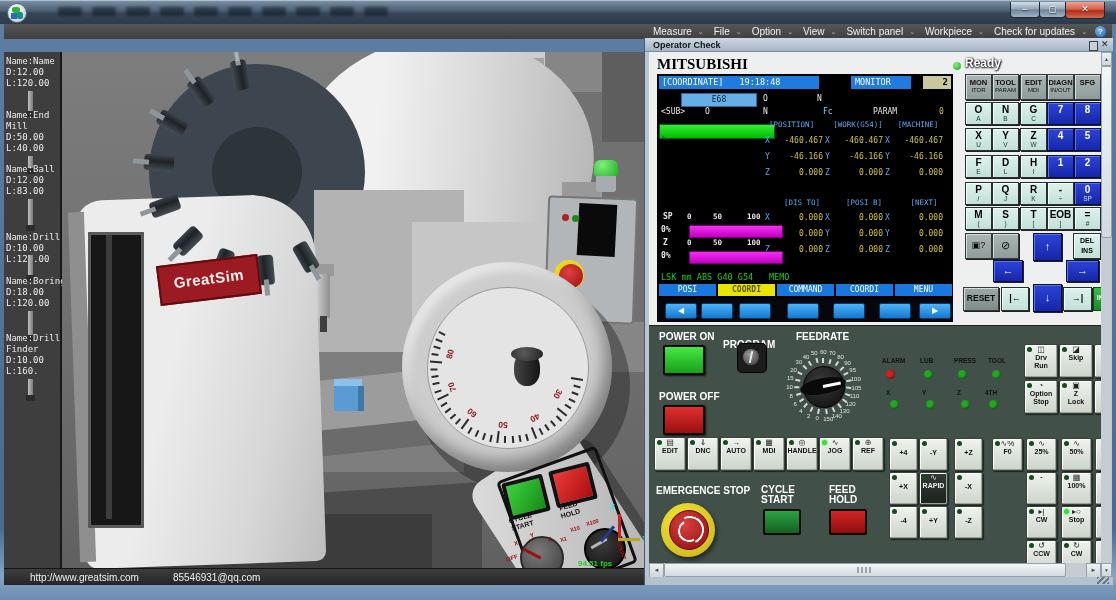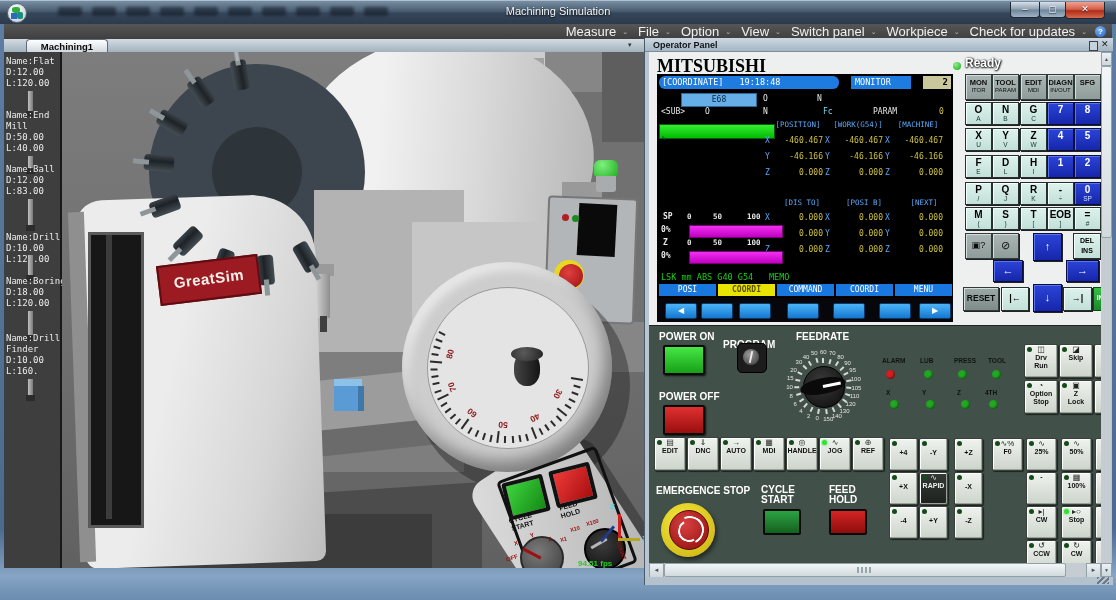--- a/index.html
+++ b/index.html
@@ -14,42 +14,42 @@
   .blurpatch{top:7px;width:24px;height:9px;background:rgba(12,22,34,.55);border-radius:2px;filter:blur(1.4px);}
   .winbtn{top:2px;height:15px;border:1px solid #1c2834;border-top:none;border-radius:0 0 4px 4px;
     background:linear-gradient(180deg,#d7e0e8,#93a5b5 45%,#70869a 55%,#9fb4c6);color:#fff;font-size:9px;line-height:14px;text-align:center;text-shadow:0 1px 1px #223;}
   #btn-close{background:linear-gradient(180deg,#f0a092,#d4624c 45%,#b02c18 55%,#d4694f);}
   #appicon{left:7px;top:3px;width:18px;height:18px;border-radius:50%;background:radial-gradient(circle at 40% 35%,#fff,#cfd8df 70%,#9aa8b2);border:1px solid #5a6a78;}
   #appicon .c1{left:4px;top:3px;width:8px;height:6px;background:#2fae3a;border-radius:40%;}
   #appicon .c2{left:3px;top:9px;width:6px;height:6px;background:#2a6ac0;}
   #appicon .c3{left:9px;top:8px;width:6px;height:7px;background:#17917c;border-radius:30%;}
   
   #menubar{left:4px;top:24px;width:1108px;height:15px;background:linear-gradient(180deg,#565656,#3f3f3f);display:flex;justify-content:flex-end;align-items:center;gap:4px;padding-right:6px;box-sizing:border-box;}
-  .menu-item{color:#f0f0f0;font-size:13px;padding:0 2px;}
+  .menu-item{color:#f0f0f0;font-size:10px;padding:0 2px;}
   .menu-arrow{color:#bdbdbd;font-size:7px;margin-right:4px;}
   #help-icon{width:11px;height:11px;border-radius:50%;background:radial-gradient(circle at 35% 30%,#7ab4f4,#1f63c8);color:#fff;font-size:8px;font-weight:bold;text-align:center;line-height:11px;}
   
   #tabstrip{left:4px;top:39px;width:640px;height:13px;background:linear-gradient(180deg,#d4dce2,#a2b2bd);}
   #doc-tab{left:22px;top:0px;width:80px;height:13px;background:linear-gradient(180deg,#ffffff,#ccd6dd);border:1px solid #5c6c7a;border-bottom:none;border-radius:4px 4px 0 0;font-size:9.5px;font-weight:bold;color:#0a0a0a;text-align:center;line-height:13px;}
   #tab-scroll{left:624px;top:2px;font-size:7px;color:#333;}
   
   #toolpanel{left:4px;top:52px;width:58px;height:516px;background:#3e3e3e;border-right:2px solid #191919;box-sizing:border-box;}
   .tool-entry{left:2px;width:54px;color:#ececec;font-size:9px;line-height:11px;}
   .tool-rod{left:24px;width:5px;background:linear-gradient(90deg,#c0c0c0,#7a7a7a);}
   .tool-tip{left:22px;width:9px;height:6px;background:#2b2b2b;}
   #tooltab{left:63px;top:55px;width:13px;height:64px;background:linear-gradient(90deg,#f0c963,#dca42e);border:1px solid #8a6a14;border-left:none;border-radius:0 3px 3px 0;color:#7c1410;font-size:9px;font-weight:bold;text-align:center;line-height:15.5px;word-break:break-all;padding-top:2px;box-sizing:border-box;}
   
   #viewport{left:62px;top:52px;width:582px;height:516px;overflow:hidden;background:linear-gradient(180deg,#7d7d7d,#6f6f6f 55%,#616161);}
   
   #oppanel{left:644px;top:38px;width:468px;height:547px;background:#b9c6d2;border-left:1px solid #4a5a68;box-sizing:border-box;}
   #op-title{left:0;top:0;width:468px;height:14px;background:linear-gradient(180deg,#cdd8e2,#a5b6c4);border-bottom:1px solid #7c8c9c;color:#101418;font-size:9px;font-weight:bold;line-height:14px;padding-left:8px;box-sizing:border-box;}
   #op-pin{left:444px;top:3px;width:7px;height:8px;border:1px solid #39424c;background:#c8d2da;}
   #op-close{left:456px;top:1px;font-size:9px;color:#222;}
   #op-body{left:4px;top:14px;width:452px;height:525px;background:#eef0ef;overflow:hidden;}
-  #brand{left:8px;top:4px;font-family:"Liberation Serif",serif;font-weight:bold;font-size:18px;color:#000;}
+  #brand{left:8px;top:4px;font-family:"Liberation Serif",serif;font-weight:bold;font-size:15px;color:#000;}
   #ready-dot{left:304px;top:10px;width:8px;height:8px;border-radius:50%;background:radial-gradient(circle at 35% 30%,#8af08a,#1daa1d);}
   #ready-label{left:316px;top:4px;font-size:12px;font-weight:bold;color:#fff;text-shadow:0 1px 2px #000,1px 0 2px #000;}
   
   #display{left:8px;top:22px;width:296px;height:224px;background:#000;font-family:"DejaVu Sans Mono",monospace;}
   .dsp-blue{background:#1e7ce0;color:#fff;font-size:8.5px;line-height:13px;}
   .dsp-tan{background:#c9c79b;color:#000;font-size:9px;font-weight:bold;line-height:13px;text-align:right;padding-right:3px;box-sizing:border-box;}
   .dsp-w{color:#e8e8e8;font-size:8px;}
   .dsp-cy{color:#58a8f8;font-size:7.5px;}
   .dsp-gd{color:#cfc23c;font-size:8px;}
   .dsp-gn{color:#16d016;font-size:8.5px;}
@@ -89,21 +89,20 @@
 
 <div id="app">
 
   <div id="titlebar" class="a">
     <div id="appicon" class="a">
       <div class="a c1"></div>
       <div class="a c2"></div>
       <div class="a c3"></div>
     </div>
     <div id="blurrow"></div>
-    <div id="apptitle" class="a">Machining Simulation</div>
     <div class="a winbtn" style="left:1010px;width:28px;"><span>–</span></div>
     <div class="a winbtn" style="left:1039px;width:25px;"><span>▢</span></div>
     <div id="btn-close" class="a winbtn" style="left:1065px;width:38px;height:16px;"><span>✕</span></div>
   <div class="blurpatch" style="position: absolute; left: 58px; top: 7px; width: 24px; height: 9px;"></div>
       <div class="blurpatch" style="position: absolute; left: 92px; top: 7px; width: 24px; height: 9px;"></div>
       <div class="blurpatch" style="position: absolute; left: 126px; top: 7px; width: 24px; height: 9px;"></div>
       <div class="blurpatch" style="position: absolute; left: 160px; top: 7px; width: 24px; height: 9px;"></div>
       <div class="blurpatch" style="position: absolute; left: 194px; top: 7px; width: 24px; height: 9px;"></div>
       <div class="blurpatch" style="position: absolute; left: 228px; top: 7px; width: 24px; height: 9px;"></div>
       <div class="blurpatch" style="position: absolute; left: 262px; top: 7px; width: 24px; height: 9px;"></div>
@@ -123,28 +122,24 @@
       <div class="menu-arrow">⌄</div>
       <div class="menu-item">Switch panel</div>
       <div class="menu-arrow">⌄</div>
       <div class="menu-item">Workpiece</div>
       <div class="menu-arrow">⌄</div>
       <div class="menu-item">Check for updates</div>
       <div class="menu-arrow">⌄</div>
       <div id="help-icon">?</div>
     </div>
 
-  <div id="tabstrip" class="a">
-    <div id="doc-tab" class="a">Machining1</div>
-    <div id="tab-scroll" class="a">▾</div>
-  </div>
 
   <div id="toolpanel" class="a">
       <div class="tool-entry mono" style="position: absolute; left: 2px; top: 4px; width: 54px;">
-        <div>Name:Flat</div>
+        <div>Name:Name</div>
         <div>D:12.00</div>
         <div>L:120.00</div>
       </div>
       <div class="tool-rod" style="position: absolute; left: 24px; top: 39px; width: 5px; height: 20px;"></div>
       <div class="tool-tip" style="position: absolute; left: 22px; top: 59px; width: 9px; height: 6px;"></div>
       <div class="tool-entry mono" style="position: absolute; left: 2px; top: 58px; width: 54px;">
         <div>Name:End</div>
         <div>Mill</div>
         <div>D:50.00</div>
         <div>L:40.00</div>
@@ -306,42 +301,42 @@
       <div style="position: absolute; left: 556px; top: 462px; width: 3px; height: 24px; background: rgb(208, 32, 32);"></div>
       <div style="position: absolute; left: 544px; top: 472px; width: 3px; height: 20px; background: rgb(34, 58, 140); transform: rotate(40deg);"></div>
       <div style="position: absolute; left: 556px; top: 486px; width: 22px; height: 3px; background: rgb(184, 168, 32);"></div>
       <div style="position: absolute; left: 548px; top: 450px; width: 10px; height: 10px; color: rgb(53, 224, 240); font-size: 8px; font-weight: bold;">Z</div>
       <div style="position: absolute; left: 580px; top: 482px; width: 10px; height: 10px; color: rgb(53, 224, 240); font-size: 8px; font-weight: bold;">X</div>
       <div style="position: absolute; left: 516px; top: 507px; width: 60px; height: 10px; color: rgb(32, 208, 32); font-size: 8px; font-weight: bold;">94.51 fps</div>
       <div style="position: absolute; left: 96px; top: 208px; width: 98px; height: 36px; background: rgb(156, 26, 34); border: 2px solid rgb(95, 13, 18); transform: rotate(-7deg); text-align: center;"><span style="color: rgb(244, 240, 234); font-size: 15px; font-weight: bold; line-height: 34px; letter-spacing: 0.5px;">GreatSim</span></div>
     </div>
 
   <div id="oppanel" class="a">
-    <div id="op-title" class="a"><span>Operator Panel</span></div>
+    <div id="op-title" class="a"><span>Operator Check</span></div>
     <div id="op-pin" class="a"></div>
     <div id="op-close" class="a">✕</div>
     <div id="op-body" class="a">
       <div id="brand" class="a">MITSUBISHI</div>
       <div id="ready-dot" class="a"></div>
       <div id="ready-label" class="a">Ready</div>
       <div id="display" class="a">
-          <div class="dsp-blue" style="position: absolute; left: 2px; top: 2px; width: 180px; height: 13px; border-radius: 6px;"><span style="padding-left: 3px;">[COORDINATE]</span><span style="padding-left: 16px;">19:18:48</span></div>
+          <div class="dsp-blue" style="position: absolute; left: 2px; top: 2px; width: 160px; height: 13px;"><span style="padding-left: 3px;">[COORDINATE]</span><span style="padding-left: 16px;">19:18:48</span></div>
           <div class="dsp-blue" style="position: absolute; left: 194px; top: 2px; width: 60px; height: 13px; padding-left: 4px; box-sizing: border-box;">MONITOR</div>
           <div class="dsp-tan" style="position: absolute; left: 266px; top: 2px; width: 28px; height: 13px;">2</div>
           <div style="position: absolute; left: 24px; top: 19px; width: 74px; height: 12px; background: rgb(102, 174, 232); border: 1px solid rgb(42, 106, 154); color: rgb(6, 40, 60); font-size: 8px; text-align: center; line-height: 11px;">E68</div>
           <div class="dsp-w" style="position: absolute; left: 106px; top: 20px; width: 12px; height: 10px;">O</div>
           <div class="dsp-w" style="position: absolute; left: 160px; top: 20px; width: 12px; height: 10px;">N</div>
           <div class="dsp-w" style="position: absolute; left: 4px; top: 33px; width: 40px; height: 10px;">&lt;SUB&gt;</div>
           <div class="dsp-w" style="position: absolute; left: 48px; top: 33px; width: 10px; height: 10px;">O</div>
           <div class="dsp-w" style="position: absolute; left: 106px; top: 33px; width: 10px; height: 10px;">N</div>
           <div style="position: absolute; left: 166px; top: 33px; width: 16px; height: 10px; color: rgb(122, 220, 248); font-size: 8px;">Fc</div>
           <div class="dsp-w" style="position: absolute; left: 216px; top: 33px; width: 30px; height: 10px;">PARAM</div>
           <div class="dsp-gd" style="position: absolute; left: 282px; top: 33px; width: 10px; height: 10px;">0</div>
           <div style="position: absolute; left: 2px; top: 50px; width: 114px; height: 13px; background: linear-gradient(rgb(51, 238, 51), rgb(0, 187, 0)); border: 1px solid rgb(10, 90, 10);"><span style="color: rgb(0, 85, 51); font-size: 6px; padding-left: 2px;">%</span></div>
-          <div class="dsp-cy" style="position: absolute; left: 112px; top: 46px; width: 58px; height: 9px; text-align: center;">[POSITION]</div>
+          <div class="dsp-cy" style="position: absolute; left: 112px; top: 46px; width: 58px; height: 9px; text-align: left;">[POSITION]</div>
           <div class="dsp-cy" style="position: absolute; left: 172px; top: 46px; width: 58px; height: 9px; text-align: center;">[WORK(G54)]</div>
           <div class="dsp-cy" style="position: absolute; left: 232px; top: 46px; width: 58px; height: 9px; text-align: center;">[MACHINE]</div>
           <div style="position: absolute; left: 108px; top: 62px; width: 58px; height: 10px;">
             <span class="dsp-cy" style="float: left; font-size: 8px;">X</span>
             <span class="dsp-gd" style="float: right;">-460.467</span>
           </div>
           <div style="position: absolute; left: 168px; top: 62px; width: 58px; height: 10px;">
             <span class="dsp-cy" style="float: left; font-size: 8px;">X</span>
             <span class="dsp-gd" style="float: right;">-460.467</span>
           </div>
@@ -825,13 +820,17 @@
     </div>
     <div id="vscroll" class="a sb" style="left:456px;top:14px;width:10px;height:525px;">
         <div class="sb-btn" style="position: absolute; left: 0px; top: 0px; width: 9px; height: 12px; font-size: 5px; line-height: 12px;">▲</div>
         <div class="sb-thumb" style="position: absolute; left: 0px; top: 14px; width: 9px; height: 170px;"></div>
         <div class="sb-btn" style="position: absolute; left: 0px; top: 511px; width: 9px; height: 12px; font-size: 5px; line-height: 12px;">▼</div>
       </div>
     <div class="a" style="left:0;top:539px;width:468px;height:8px;background:#b4c2ce;"></div>
     <div id="grip" class="a" style="background: repeating-linear-gradient(135deg, rgb(106, 122, 136) 0px, rgb(106, 122, 136) 2px, transparent 2px, transparent 4px);"></div>
   </div>
 
+  <div id="statusbar" class="a">
+    <span>http://www.greatsim.com</span>
+    <span>85546931@qq.com</span>
+  </div>
 </div>
 
 </body></html>

